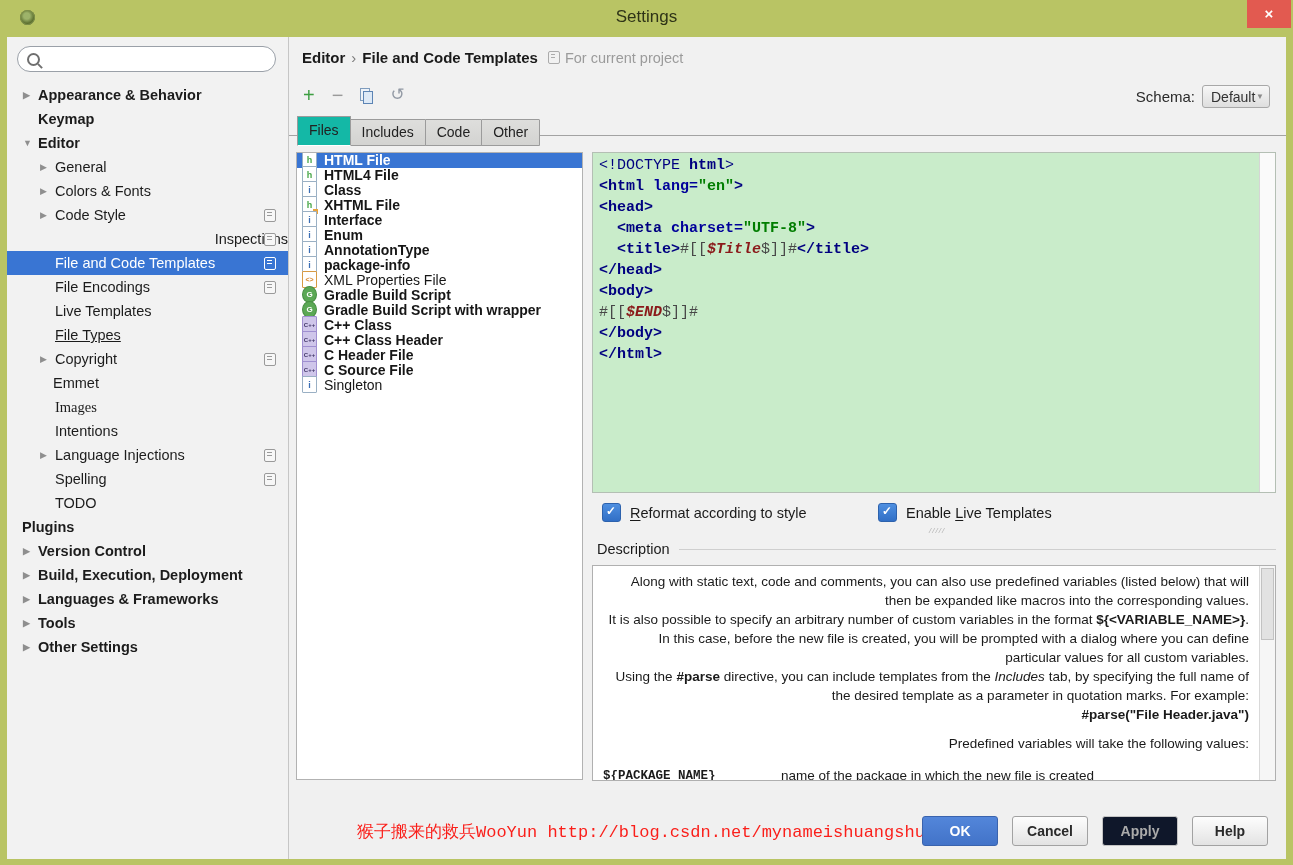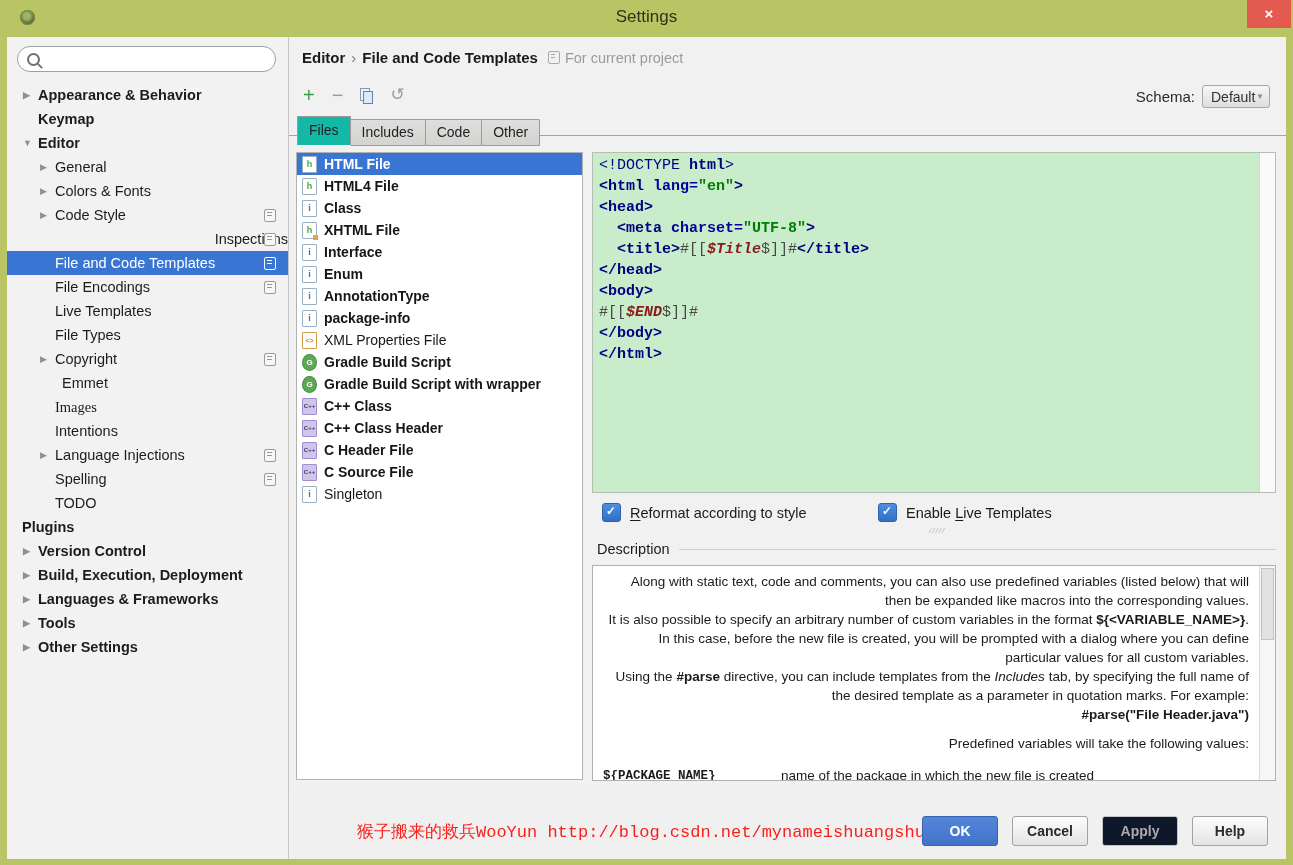--- a/index.html
+++ b/index.html
@@ -57,21 +57,21 @@
   .tb-duplicate::before{content:"";position:absolute;left:0;top:0;width:8px;height:11px;border:1px solid #7f9cbd;background:#eef3f9;}
   .tb-duplicate::after{content:"";position:absolute;left:3px;top:3px;width:8px;height:11px;border:1px solid #5c84b4;background:#dde9f6;}
   
   .tabstrip{position:absolute;left:0;right:0;top:71px;height:28px;border-bottom:1px solid #a3a3a3;padding-left:8px;box-sizing:border-box;}
   .tab{display:inline-block;height:25px;margin-top:2px;line-height:24px;padding:0 11px;font-size:14px;color:#222;
     border:1px solid #9b9b9b;background:linear-gradient(#deded c,#d3d3d1);background:linear-gradient(#dededc,#d3d3d1);
     margin-right:-1px;vertical-align:bottom;cursor:pointer;position:relative;border-radius:1px 1px 0 0;}
   .tab.active{background:#14b8a6;height:28px;margin-top:8px;line-height:27px;z-index:2;border-bottom:1px solid #fff;}
   
   .file-list{position:absolute;left:7px;top:115px;width:287px;height:628px;background:#fff;border:1px solid #b2b2b2;box-sizing:border-box;overflow:hidden;}
-  .list-row{height:22px;display:flex;align-items:center;padding-left:5px;font-size:14px;color:#161616;cursor:default;}
+  .list-row{height:15px;display:flex;align-items:flex-end;padding-left:5px;font-size:14px;color:#161616;cursor:default;}
   .list-row.bold{font-weight:bold;}
   .list-row.selected{background:#3975d3;color:#fff;}
   .fi{width:13px;height:15px;background:#fff;border:1px solid #9ab0c4;border-radius:1px;margin-right:7px;
     display:inline-flex;align-items:center;justify-content:center;font-size:9px;font-weight:bold;flex:none;position:relative;font-family:"Liberation Sans",sans-serif;}
   .fi-html::after{content:"h";color:#47a747;}
   .fi-xhtml::after{content:"h";color:#47a747;}
   .fi-xhtml::before{content:"";position:absolute;right:-2px;bottom:-2px;width:5px;height:5px;background:#e8a33d;}
   .fi-java::after{content:"i";color:#3b6eb5;}
   .fi-gradle{border-radius:50%;background:#5ba855;border-color:#498f44;}
   .fi-gradle::after{content:"G";color:#fff;font-size:8px;}
@@ -176,30 +176,30 @@
         </div>
         <div class="tree-row" style="padding-left: 33px;">
           <span class="tree-arrow"></span>
           <span>File Encodings</span>
           <span class="badge"></span>
         </div>
         <div class="tree-row" style="padding-left: 33px;">
           <span class="tree-arrow"></span>
           <span>Live Templates</span>
         </div>
-        <div class="tree-row" style="padding-left: 33px;">
+        <div class="tree-row" style="padding-left: 33px; text-decoration: underline;">
           <span class="tree-arrow"></span>
           <span>File Types</span>
         </div>
         <div class="tree-row" style="padding-left: 33px;">
           <span class="tree-arrow">▶</span>
           <span>Copyright</span>
           <span class="badge"></span>
         </div>
-        <div class="tree-row" style="padding-left: 40px;">
+        <div class="tree-row" style="padding-left: 31px;">
           <span class="tree-arrow"></span>
           <span>Emmet</span>
         </div>
         <div class="tree-row" style="padding-left: 33px; font-family: Liberation Serif, serif;">
           <span class="tree-arrow"></span>
           <span>Images</span>
         </div>
         <div class="tree-row" style="padding-left: 33px;">
           <span class="tree-arrow"></span>
           <span>Intentions</span>

